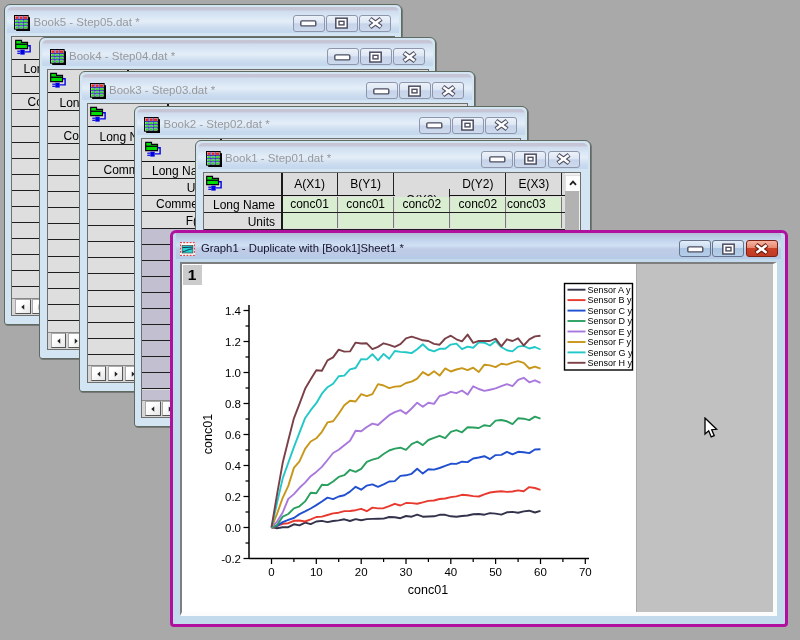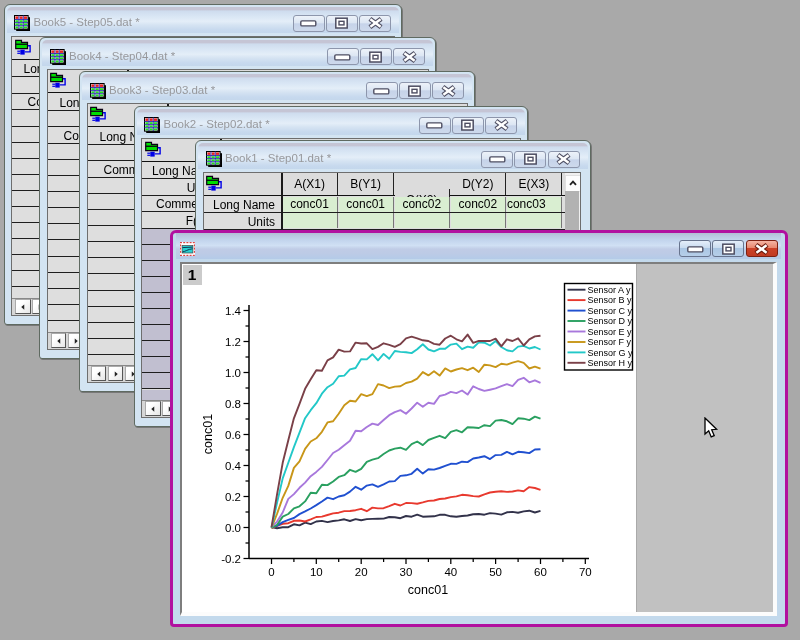--- a/index.html
+++ b/index.html
@@ -544,20 +544,21 @@
         <rect x="0" y="5.6" width="1.1" height="2"></rect>
         <rect x="0" y="8.8" width="1.1" height="2"></rect>
 <rect x="13.9" y="2.4" width="1.1" height="2"></rect>
         <rect x="13.9" y="5.6" width="1.1" height="2"></rect>
         <rect x="13.9" y="8.8" width="1.1" height="2"></rect>
       </g>
 <rect x="2.1" y="3.6" width="10.8" height="7.4" fill="#28d0d0" stroke="#444" stroke-width="0.7"></rect>
 <path d="M2.4 5.6 L12.6 5.1" stroke="#103050" stroke-width="0.95" fill="none"></path>
 <path d="M2.4 9.9 C5.5 9.7 7.5 7.2 12.6 6.8" stroke="#103050" stroke-width="0.95" fill="none"></path>
 </svg>
+    <div style="position:absolute;left:28px;top:9px;font-size:11.3px;color:#14142e;white-space:nowrap">Graph1 - Duplicate with [Book1]Sheet1 *</div>
     <div style="position:absolute;left:506.0px;top:7px;width:30px;height:15px;background:linear-gradient(#e4eefa 0%,#cadcf0 45%,#aac6e4 50%,#b6cee8 100%);border:1px solid #67748e;border-radius:3px">
       <svg width="29" height="14" viewBox="0 0 29 14" style="position:absolute;left:0.5px;top:0.5px">
         <rect x="6.8" y="4.9" width="15" height="5" rx="1.2" fill="#fff" stroke="#4e4e62" stroke-width="1.4"></rect>
       </svg>
     </div>
     <div style="position:absolute;left:539.0px;top:7px;width:30px;height:15px;background:linear-gradient(#e4eefa 0%,#cadcf0 45%,#aac6e4 50%,#b6cee8 100%);border:1px solid #67748e;border-radius:3px">
       <svg width="29" height="14" viewBox="0 0 29 14" style="position:absolute;left:0.5px;top:0.5px">
         <rect x="8.8" y="2.2" width="11.4" height="9.8" fill="#fff" stroke="#4e4e62" stroke-width="1.5"></rect>
         <rect x="12" y="5.3" width="5" height="3.6" fill="#fff" stroke="#4e4e62" stroke-width="1.4"></rect>
       </svg>

